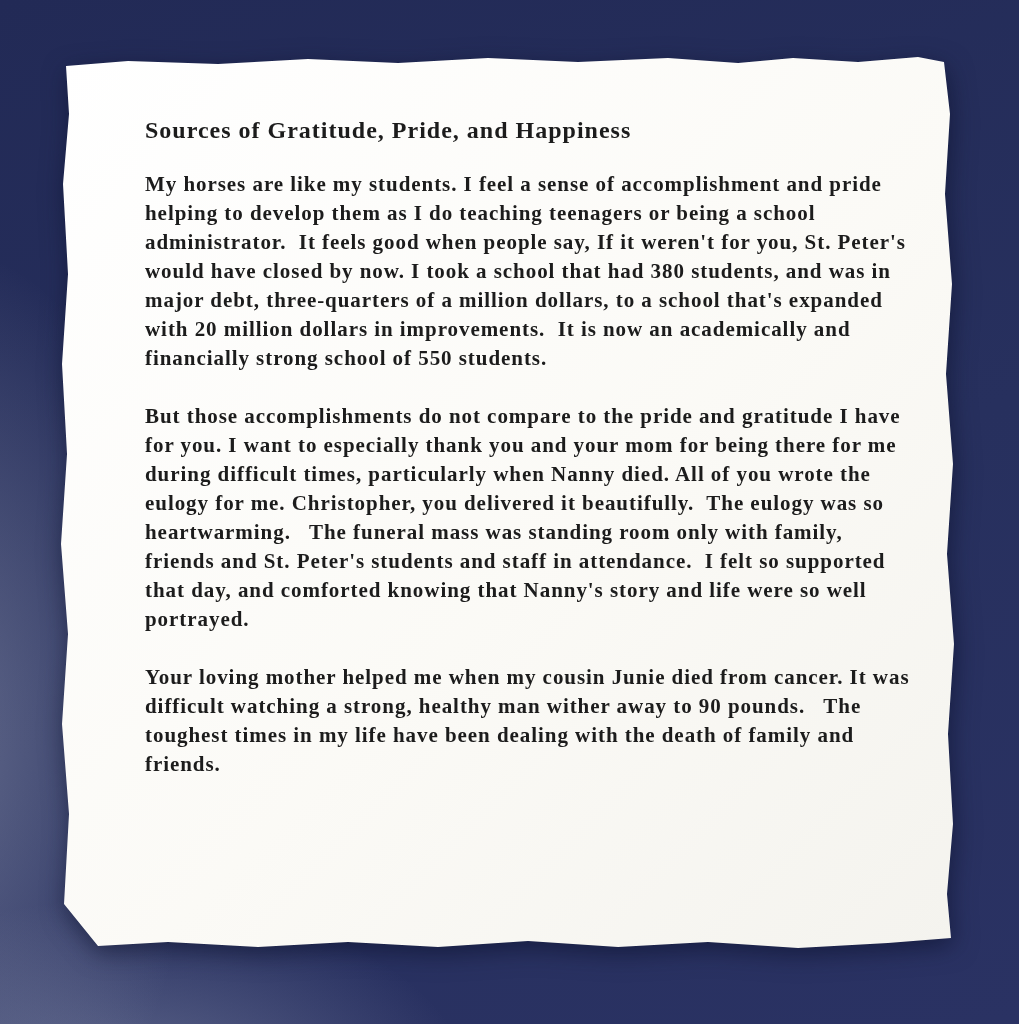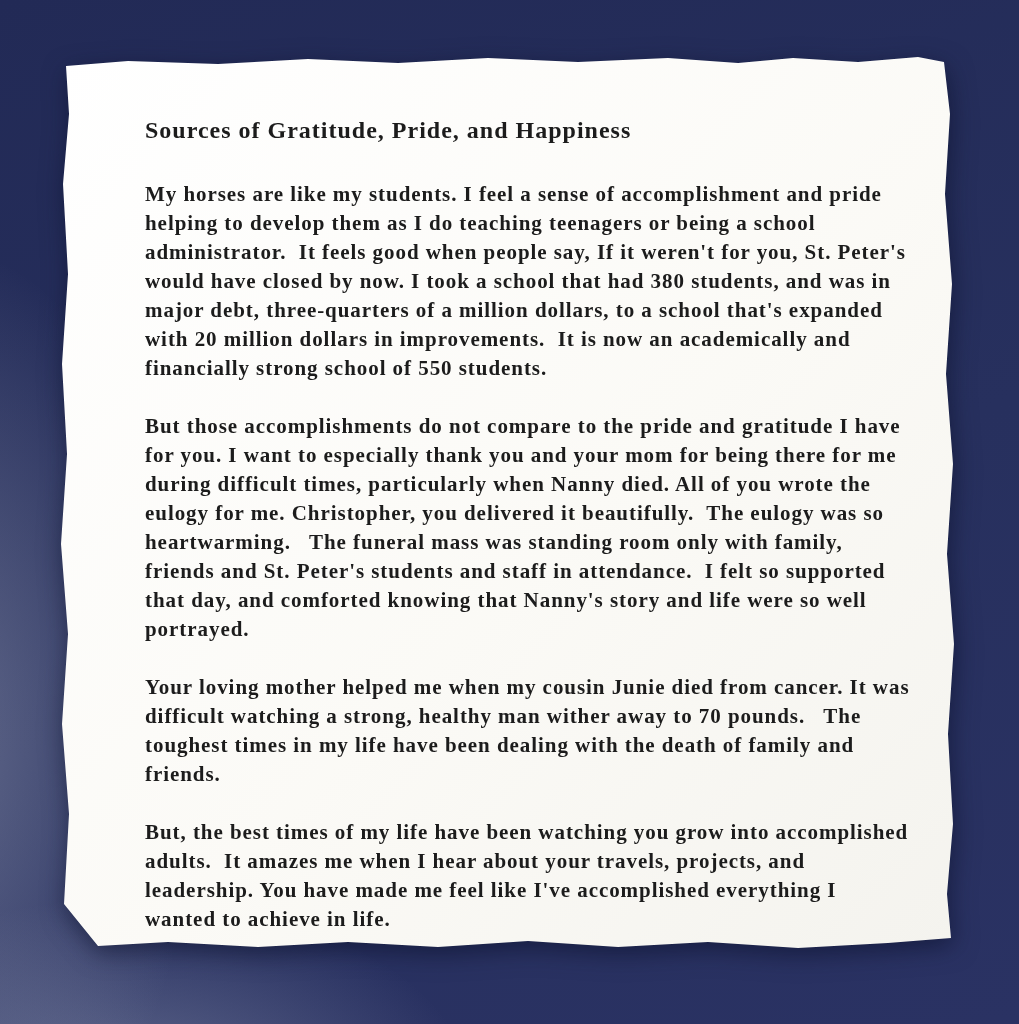--- a/index.html
+++ b/index.html
@@ -50,21 +50,21 @@
     left: 58px; top: 54px;
     width: 898px; height: 897px;
     padding: 61px 45px 40px 87px;
     color: var(--ink);
   }
   .doc-title {
     font-size: 24px;
     font-weight: bold;
     letter-spacing: 1px;
     line-height: 30px;
-    margin-bottom: 35px;
+    margin-bottom: 25px;
   }
   .doc-body p {
     font-size: 21px;
     line-height: 29px;
     letter-spacing: 0.045em;
     width: 766px;
     margin-bottom: 29px;
     white-space: pre-wrap;
     font-weight: bold;
   }
@@ -76,16 +76,15 @@
 
 <div class="paper-shadow">
   <div class="paper"></div>
 </div>
 
 <div class="content">
   <h1 class="doc-title">Sources of Gratitude, Pride, and Happiness</h1>
   <div class="doc-body">
     <p>My horses are like my students. I feel a sense of accomplishment and pride helping to develop them as I do teaching teenagers or being a school administrator.  It feels good when people say, If it weren't for you, St. Peter's would have closed by now. I took a school that had 380 students, and was in major debt, three-quarters of a million dollars, to a school that's expanded with 20 million dollars in improvements.  It is now an academically and financially strong school of 550 students.</p>
     <p>But those accomplishments do not compare to the pride and gratitude I have for you. I want to especially thank you and your mom for being there for me during difficult times, particularly when Nanny died. All of you wrote the eulogy for me. Christopher, you delivered it beautifully.  The eulogy was so heartwarming.   The funeral mass was standing room only with family, friends and St. Peter's students and staff in attendance.  I felt so supported that day, and comforted knowing that Nanny's story and life were so well portrayed.</p>
-    <p>Your loving mother helped me when my cousin Junie died from cancer. It was difficult watching a strong, healthy man wither away to 70 pounds.   The toughest times in my life have been dealing with the death of family and friends.</p>
-    <p>But, the best times of my life have been watching you grow into accomplished adults.  It amazes me when I hear about your travels, projects, and leadership. You have made me feel like I've accomplished everything I wanted to achieve in life.</p>
+    <p>Your loving mother helped me when my cousin Junie died from cancer. It was difficult watching a strong, healthy man wither away to 90 pounds.   The toughest times in my life have been dealing with the death of family and friends.</p>
   </div>
 </div>
 
 </body></html>

